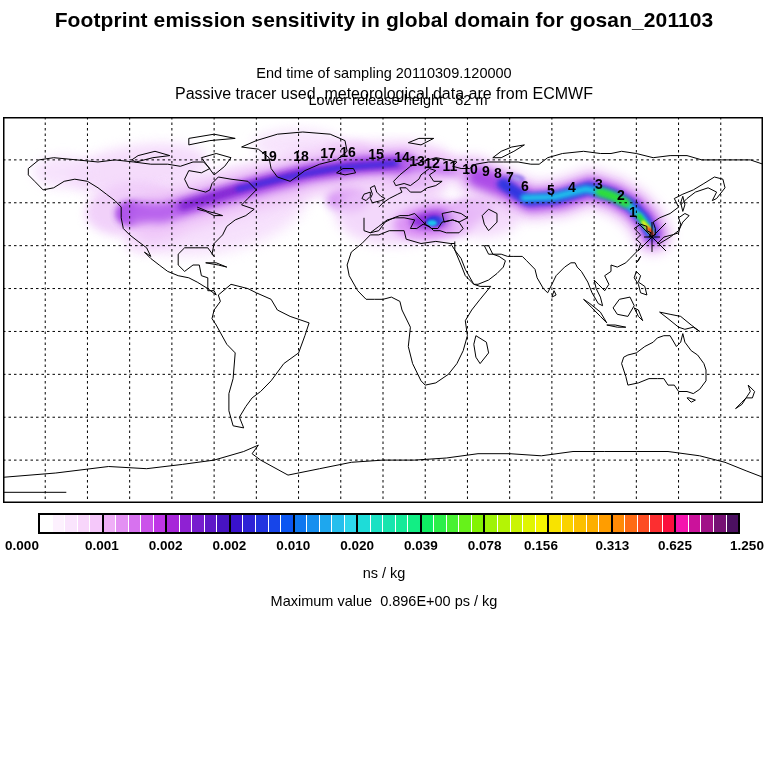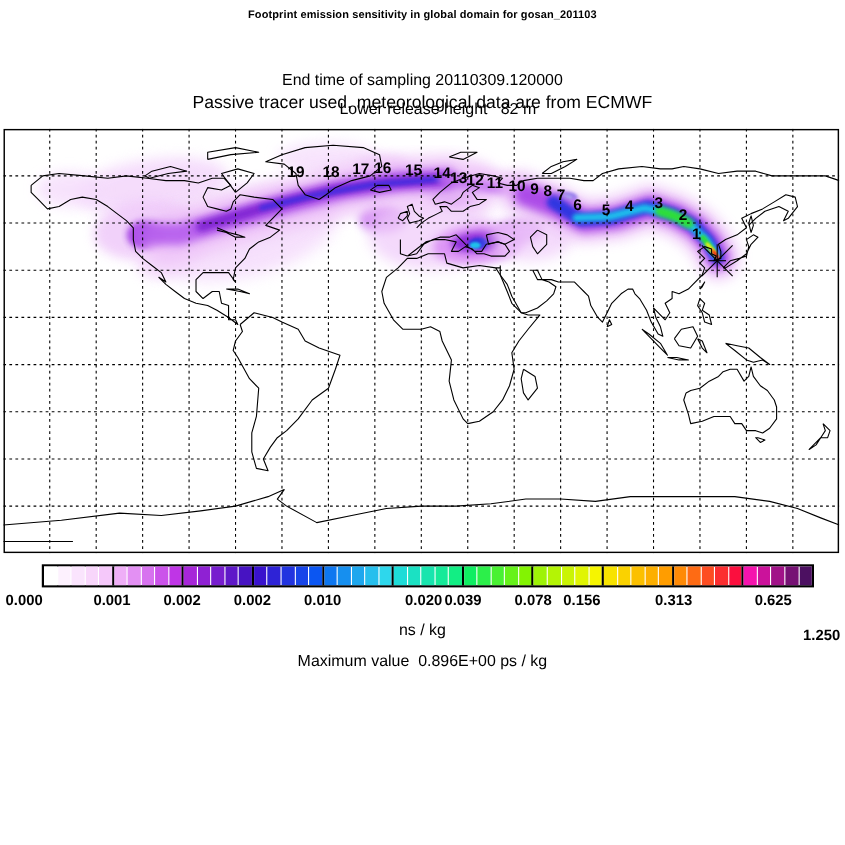--- a/index.html
+++ b/index.html
@@ -1,19 +1,19 @@
 <!DOCTYPE html>
 <html><head>
 <meta charset="utf-8">
 <style>
   html,body{margin:0;padding:0;background:#ffffff;}
   body{width:768px;height:768px;position:relative;font-family:"Liberation Sans",sans-serif;color:#000;}
   .hdr{position:absolute;left:0;width:768px;text-align:center;white-space:pre;}
   .hdr .row{display:flex;justify-content:center;white-space:pre;}
-  #title-line{top:8px;font-size:10px;font-weight:bold;letter-spacing:0.1px;}
+  #title-line{top:8px;font-size:21px;font-weight:bold;letter-spacing:0.1px;}
   #sampling-line{top:33px;font-size:14.5px;}
   #sampling-line .row{gap:42px;}
   #release-line{top:60px;font-size:14.5px;}
   #release-line .row{gap:62px;padding-left:28px;}
   #tracer-line{top:85px;font-size:16px;}
   #map-frame{position:absolute;left:3px;top:117px;width:760px;height:386px;}
   #map-svg{display:block;}
   #colorbar{position:absolute;left:38px;top:513px;width:702px;height:21px;border:2px solid #000;box-sizing:border-box;display:flex;background:#fff;}
   .cb-seg{flex:1;display:flex;border-left:2px solid #000;}
   .cb-seg:first-child{border-left:none;}
@@ -292,23 +292,23 @@
       <div class="cb-cell" style="background: rgb(118, 17, 116);"></div>
       <div class="cb-cell" style="background: rgb(76, 16, 97);"></div>
     </div>
   </div>
 <div id="cb-labels">
     <span class="cb-label" style="left: 22px;">0.000</span>
     <span class="cb-label" style="left: 101.818px;">0.001</span>
     <span class="cb-label" style="left: 165.636px;">0.002</span>
     <span class="cb-label" style="left: 229.455px;">0.002</span>
     <span class="cb-label" style="left: 293.273px;">0.010</span>
-    <span class="cb-label" style="left: 357.091px; margin-left: 28px;">0.020</span>
+    <span class="cb-label" style="left: 357.091px;">0.020</span>
     <span class="cb-label" style="left: 420.909px;">0.039</span>
     <span class="cb-label" style="left: 484.727px;">0.078</span>
-    <span class="cb-label" style="left: 529px;">0.156</span>
+    <span class="cb-label" style="left: 541px;">0.156</span>
     <span class="cb-label" style="left: 612.364px;">0.313</span>
-    <span class="cb-label" style="left: 703px; text-align: right;">0.625</span>
-    <span class="cb-label" style="left: 747px; margin-top: 32px;">1.250</span>
+    <span class="cb-label" style="left: 675px; text-align: right;">0.625</span>
+    <span class="cb-label" style="left: 747px;">1.250</span>
   </div>
 
 <div id="units-line">ns / kg</div>
 <div id="max-line">Maximum value  0.896E+00 ps / kg</div>
 
 </body></html>

